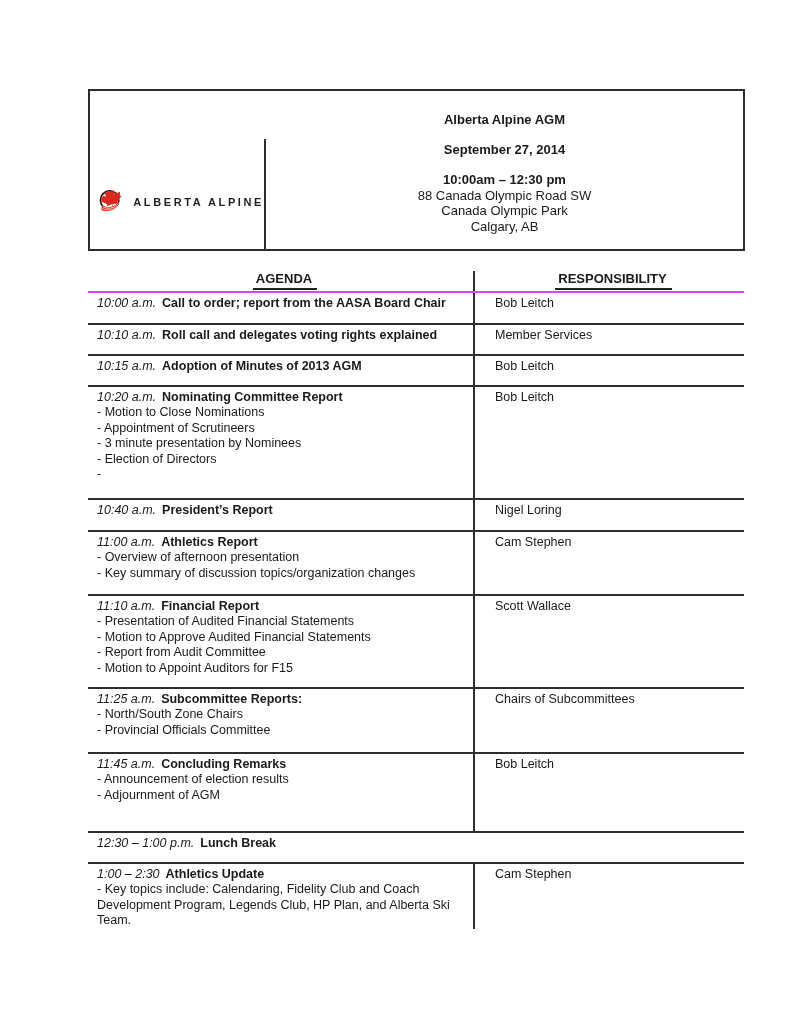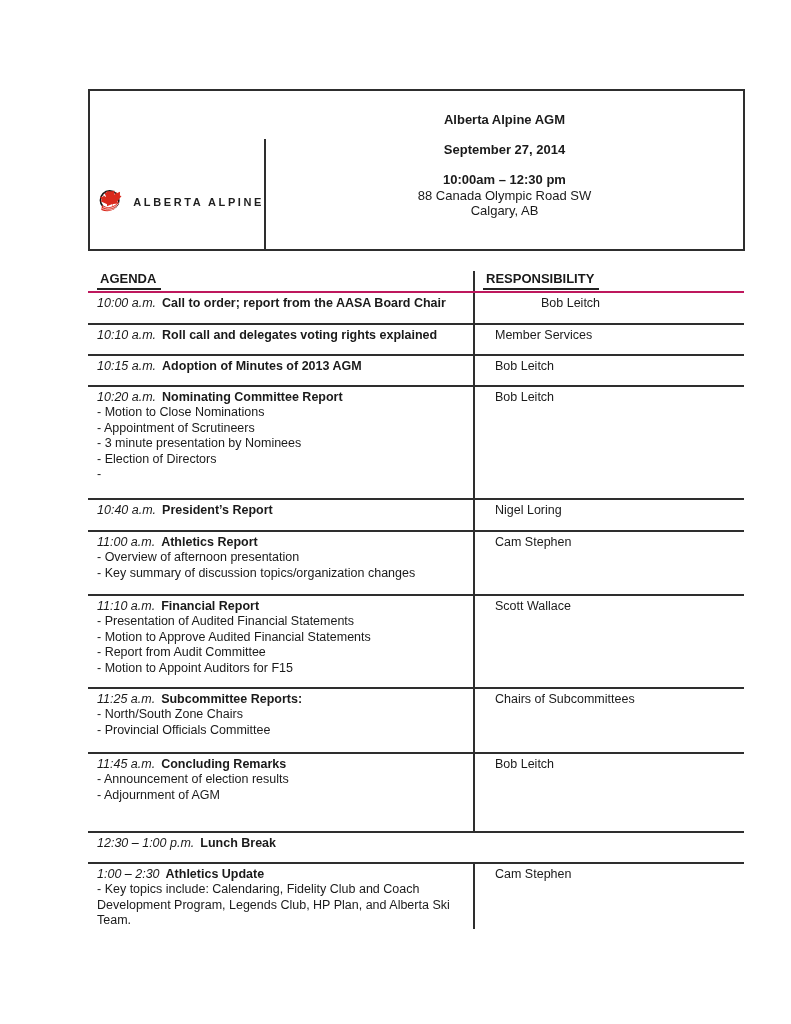--- a/index.html
+++ b/index.html
@@ -30,22 +30,22 @@
   .event-cell .bold-line{font-weight:700;}
   .event-title{margin-bottom:14px;}
   .event-date{margin-bottom:15px;}
 
   
   .agenda{
     position:absolute;left:88px;top:271px;width:656px;box-sizing:border-box;
     font-size:12.5px;line-height:15.5px;
   }
   .agenda-head{
-    display:flex;border-bottom:2px solid #be185d;box-sizing:border-box;
-    font-weight:700;font-size:13px;
+    display:flex;border-bottom:2px solid #d946ef;box-sizing:border-box;
+    font-weight:700;font-size:13px;text-align:center;
   }
   .agenda-head .hcell-left{
     width:387px;border-right:2px solid #2e2e2e;box-sizing:border-box;
     padding:0 0 1px 9px;
   }
   .agenda-head .hcell-right{flex:1;padding:0 0 1px 8px;}
   .col-label{
     display:inline-block;border-bottom:2px solid #222;padding:0 5px 1px 3px;
   }
 
@@ -84,35 +84,36 @@
         <path fill="none" stroke="#ffffff" stroke-width="2.4" d="M45,60 C62,70 84,66 99,48"></path>
         <path fill="none" stroke="#ffffff" stroke-width="2.2" d="M42,66 C62,76 86,70 97,56"></path>
       </svg>
       <div class="wordmark">ALBERTA ALPINE</div>
     </div>
     <div class="event-cell">
       <div class="bold-line event-title">Alberta Alpine AGM</div>
       <div class="bold-line event-date">September 27, 2014</div>
       <div class="bold-line">10:00am – 12:30 pm</div>
       <div>88 Canada Olympic Road SW</div>
+      <div>Canada Olympic Park</div>
       <div>Calgary, AB</div>
     </div>
   </div>
 
   <div class="agenda">
     <div class="agenda-head">
       <div class="hcell-left">
         <span class="col-label">AGENDA</span>
       </div>
       <div class="hcell-right">
         <span class="col-label">RESPONSIBILITY</span>
       </div>
     </div>
     <div>
-        <div class="agenda-row" style="min-height: 32px; gap: 46px;">
+        <div class="agenda-row" style="min-height: 32px;">
           <div class="cell cell-left">
             <div><span class="time">10:00 a.m.</span><span class="title">Call to order; report from the AASA Board Chair</span></div>
           </div>
           <div class="cell cell-right"><span class="resp">Bob Leitch</span></div>
         </div>
         <div class="agenda-row" style="min-height: 31px;">
           <div class="cell cell-left">
             <div><span class="time">10:10 a.m.</span><span class="title">Roll call and delegates voting rights explained</span></div>
           </div>
           <div class="cell cell-right"><span class="resp">Member Services</span></div>

